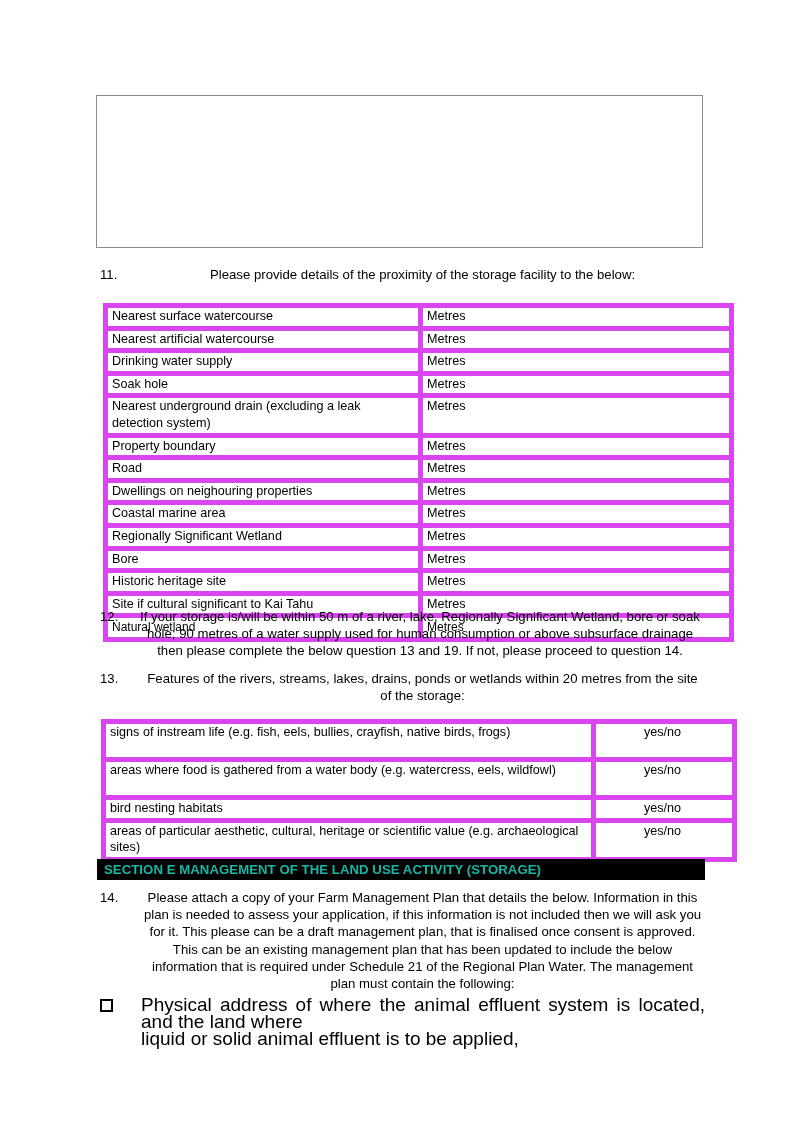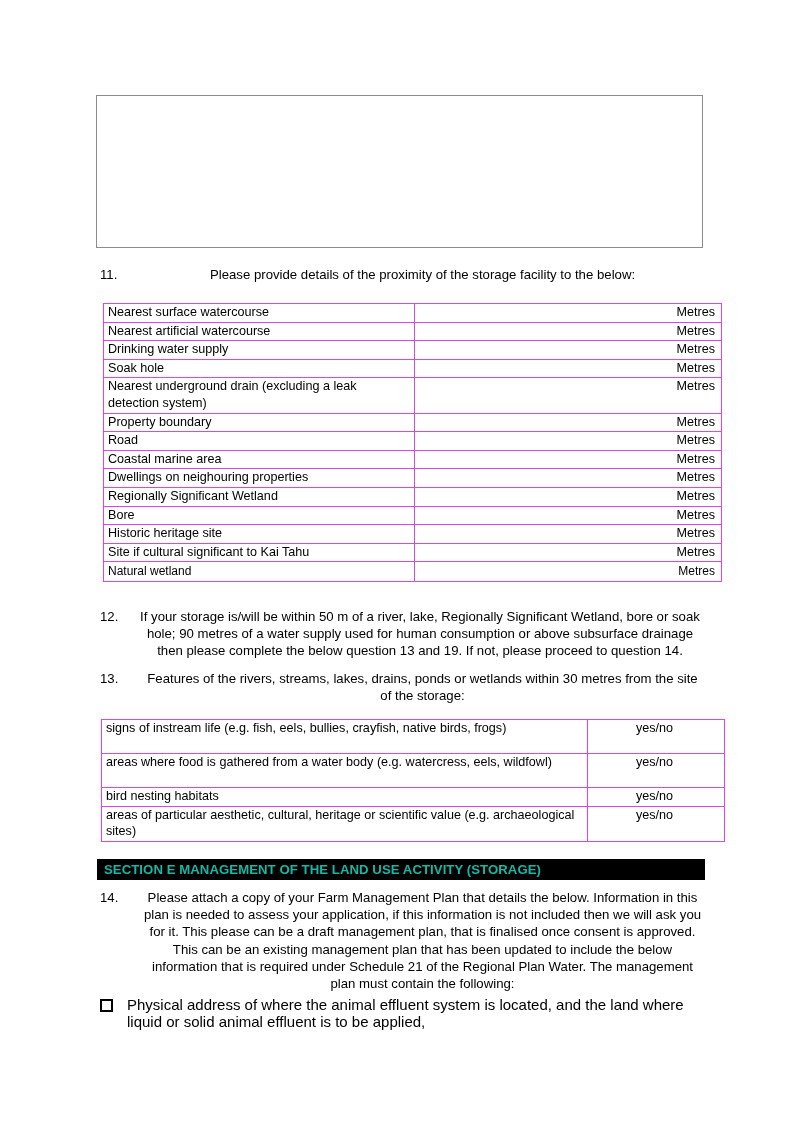--- a/index.html
+++ b/index.html
@@ -61,37 +61,36 @@
   #q14 { left: 100px; top: 889px; width: 605px; }
 
   
   table.form-table {
     position: absolute;
     border-collapse: collapse;
     table-layout: fixed;
     background: #ffffff;
   }
   table.form-table td {
-    border: 1px solid #d946ef;
+    border: 5px solid #d946ef;
     padding: 0px 4px 1px 4px;
     font-size: 12.6px;
     line-height: 16.6px;
     vertical-align: top;
   }
 
   
   #proximity-table {
     left: 103px;
     top: 303px;
     width: 600px;
   }
   #proximity-table td.label-cell { width: 302px; }
   #proximity-table td.unit-cell {
     width: 296px;
-    text-align: right;
     padding-right: 6px;
   }
   #proximity-table tr.tall td { height: 32px; }
   #proximity-table tr.big td {
     font-size: 12px;
     line-height: 18px;
   }
 
   
   #features-table {
@@ -138,22 +137,22 @@
   .checkbox-box {
     flex: 0 0 auto;
     width: 13px;
     height: 13px;
     border: 2px solid #000000;
     box-sizing: border-box;
     margin-top: 3px;
   }
   .checkbox-label {
     flex: 1 1 auto;
-    margin-left: 14px;
-    font-size: 15px;
+    margin-left: 28px;
+    font-size: 19px;
     line-height: 17.2px;
     text-align: justify;
     text-justify: inter-word;
   }
   .checkbox-label .lastline {
     text-align: left;
   }
 </style>
 </head>
 <body>
@@ -191,25 +190,25 @@
       </tr>
       <tr>
         <td class="label-cell">Property boundary</td>
         <td class="unit-cell">Metres</td>
       </tr>
       <tr>
         <td class="label-cell">Road</td>
         <td class="unit-cell">Metres</td>
       </tr>
       <tr>
+        <td class="label-cell">Dwellings on neighouring properties</td>
+        <td class="unit-cell">Metres</td>
+      </tr>
+      <tr>
         <td class="label-cell">Coastal marine area</td>
-        <td class="unit-cell">Metres</td>
-      </tr>
-      <tr>
-        <td class="label-cell">Dwellings on neighouring properties</td>
         <td class="unit-cell">Metres</td>
       </tr>
       <tr>
         <td class="label-cell">Regionally Significant Wetland</td>
         <td class="unit-cell">Metres</td>
       </tr>
       <tr>
         <td class="label-cell">Bore</td>
         <td class="unit-cell">Metres</td>
       </tr>
@@ -228,21 +227,21 @@
     </tbody>
   </table>
 
   <div class="question" id="q12">
     <span class="q-num">12.</span>
     <span class="q-text">If your storage is/will be within 50 m of a river, lake, Regionally Significant Wetland, bore or soak hole; 90 metres of a water supply used for human consumption or above subsurface drainage then please complete the below question 13 and 19. If not, please proceed to question 14.</span>
   </div>
 
   <div class="question" id="q13">
     <span class="q-num">13.</span>
-    <span class="q-text">Features of the rivers, streams, lakes, drains, ponds or wetlands within 30 metres from the site of the storage:</span>
+    <span class="q-text">Features of the rivers, streams, lakes, drains, ponds or wetlands within 20 metres from the site of the storage:</span>
   </div>
 
   <table class="form-table" id="features-table">
     <tbody>
       <tr class="two-line">
         <td class="feat-cell">signs of instream life (e.g. fish, eels, bullies, crayfish, native birds, frogs)</td>
         <td class="yesno-cell">yes/no</td>
       </tr>
       <tr class="two-line">
         <td class="feat-cell">areas where food is gathered from a water body (e.g. watercress, eels, wildfowl)</td>

